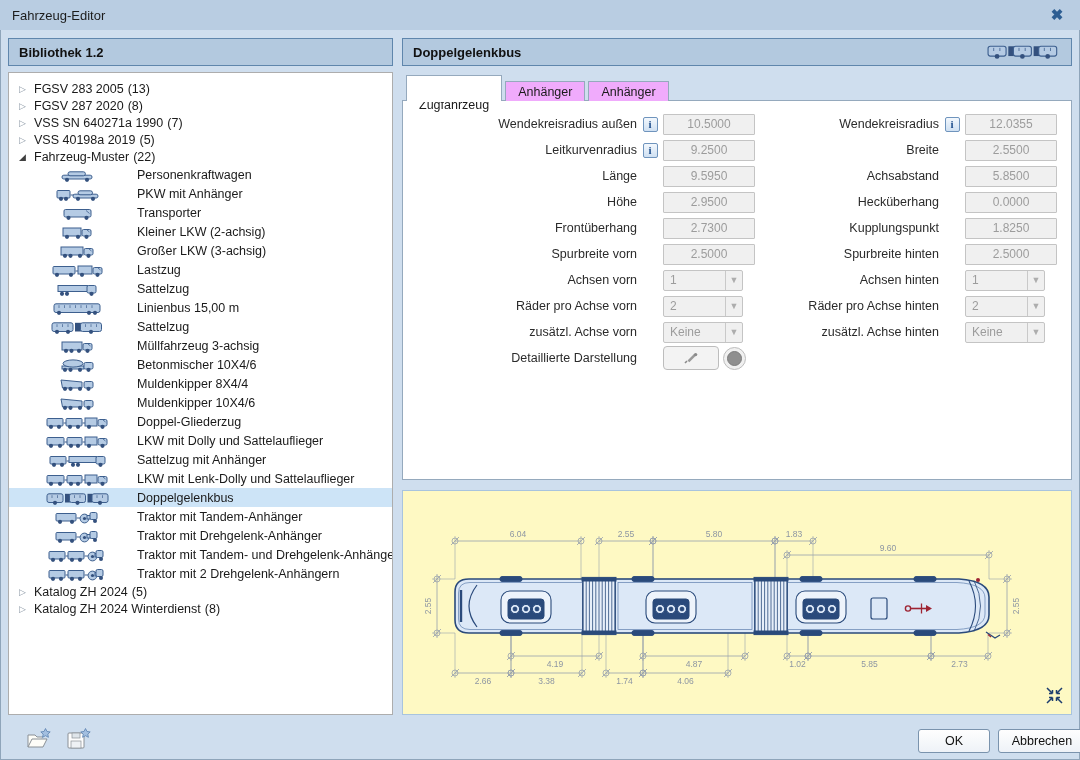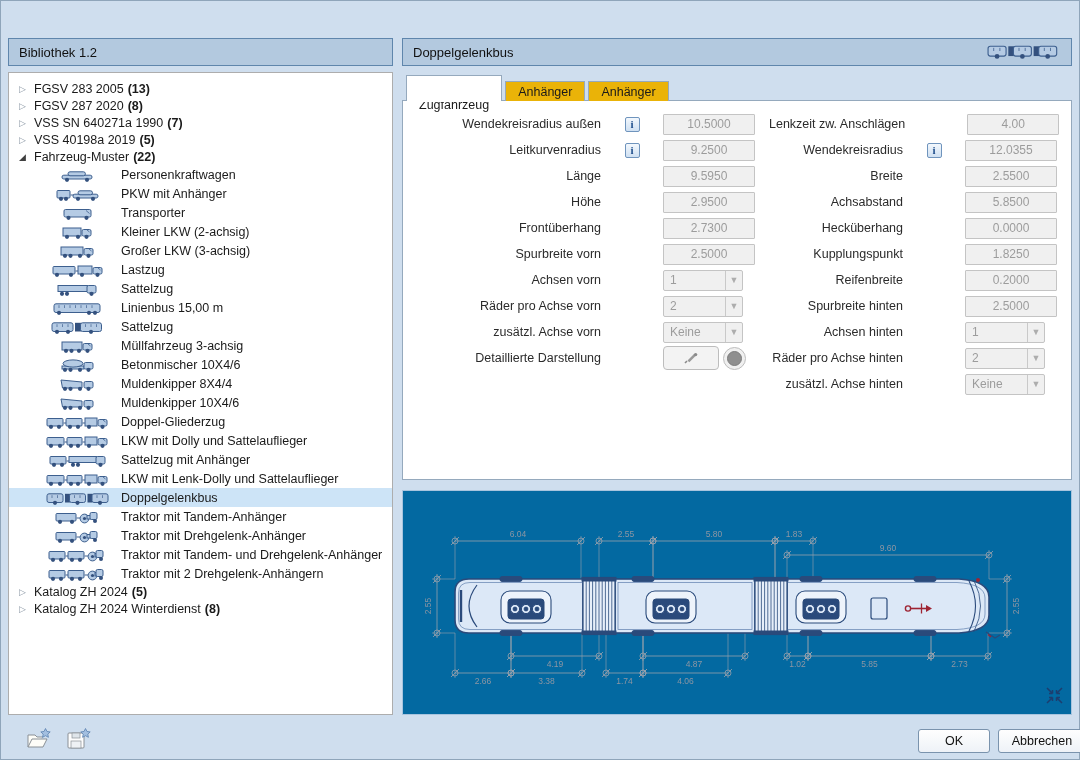--- a/index.html
+++ b/index.html
@@ -10,84 +10,88 @@
   body{font-family:"Liberation Sans",sans-serif;background:#e8e8e8}
   #dialog{position:relative;width:1080px;height:760px;background:var(--bg);
     box-shadow:inset 0 0 0 1px #8fa5ba;overflow:hidden}
   
   #titlebar{position:absolute;left:0;top:0;width:100%;height:30px;background:var(--title);
     display:flex;align-items:center;padding:0 12px;font-size:13px;color:#1c1c1c}
   #closebox{position:absolute;right:12px;top:5px;width:22px;height:20px;color:#2d5e93;
     font-size:15px;font-weight:bold;text-align:center;cursor:pointer;line-height:20px}
   
   .phdr{position:absolute;height:28px;background:var(--hdr);border:1px solid #5f86ac;
-    display:flex;align-items:center;padding:4px 10px;font-weight:normal;font-size:13px;color:#111}
+    display:flex;align-items:center;padding:4px 10px;font-weight:bold;font-size:13px;color:#111}
   #lib-hdr{left:8px;top:38px;width:385px}
   #ed-hdr{left:402px;top:38px;width:670px;justify-content:space-between}
   
   #tree-panel{position:absolute;left:8px;top:72px;width:385px;height:643px;background:#fff;
     border:1px solid #adadad;padding-top:7px;overflow:hidden}
   .troot{display:flex;align-items:center;height:17px;padding-left:10px;font-size:12.5px;color:#1a1a1a;cursor:default}
   .troot .arr{width:15px;font-size:9px;color:#8a96a4;flex:none}
   .troot .arr.exp{color:#3f3f3f}
   .troot b{font-weight:normal}
-  .troot .cnt{font-weight:bold;margin-left:4px}
+  .troot .cnt{font-weight:normal;margin-left:4px}
   .tchild{display:flex;align-items:center;height:19px;padding-left:34px;font-size:12.5px;color:#1a1a1a}
   .tchild.sel{background:var(--sel)}
   .tchild .icobox{width:70px;flex:none;display:flex;justify-content:center;align-items:center}
-  .tchild .lbl{margin-left:8px;white-space:nowrap}
+  .tchild .lbl{margin-left:24px;white-space:nowrap}
   
   #tabs{position:absolute;left:406px;top:78px;height:23px;display:flex;align-items:flex-end;z-index:3}
   .tab{font-size:12.5px;color:#1a1a1a;border:1px solid #95a9bd;border-bottom:none;
-    background:#eab308;padding:3px 12px 3px;height:20px;margin-right:3px;cursor:pointer}
+    background:#f0abfc;padding:3px 12px 3px;height:20px;margin-right:3px;cursor:pointer}
   .tab.active{background:#fff;height:23px;padding-top:22px;position:relative}
   .tab.active:after{content:"";position:absolute;left:0;right:0;bottom:-1px;height:2px;background:#fff}
   
   #form-panel{position:absolute;left:402px;top:100px;width:670px;height:380px;background:#fff;
     border:1px solid #95a9bd;z-index:2}
   .fcol{position:absolute;top:10px}
   #fcol-left{left:10px;width:342px}
   #fcol-right{left:366px;width:288px}
-  .frow{display:grid;grid-template-columns:1fr 20px 92px;align-items:center;height:26px;column-gap:21px}
+  .frow{display:grid;grid-template-columns:1fr 20px 92px;align-items:center;height:26px;column-gap:3px}
   .flabel{text-align:right;font-size:12.5px;color:#2b2b2b;white-space:nowrap}
   .ibox{height:21px;background:#f0f0f0;border:1px solid #c4c4c4;color:#9c9c9c;
     display:flex;align-items:center;justify-content:center;font-size:12px;border-radius:1px}
   .sbox{height:21px;width:80px;background:#f0f0f0;border:1px solid #c4c4c4;border-radius:2px;
     display:flex;align-items:center;font-size:12px;color:#9c9c9c}
   .sbox .val{flex:1;padding-left:6px;text-align:left}
   .sbox .arrbtn{width:17px;height:100%;border-left:1px solid #c9c9c9;display:flex;align-items:center;
     justify-content:center;color:#adadad;font-size:9px}
   .infoico{width:15px;height:15px;border:1px solid #6f94bd;border-radius:2px;
     background:linear-gradient(#f3f8fd,#cfe0f2);color:#1f4e8c;font-weight:bold;font-size:11px;
     font-family:"Liberation Serif",serif;display:flex;align-items:center;justify-content:center;cursor:pointer}
   .detailctrls{display:flex;align-items:center;gap:4px}
   .penbtn{width:56px;height:24px;border:1px solid #bdbdbd;border-radius:4px;background:#f3f3f3;
     display:flex;align-items:center;justify-content:center}
   .circlebtn{width:23px;height:23px;border:1px solid #bdbdbd;border-radius:50%;background:#f0f0f0;
     display:flex;align-items:center;justify-content:center}
   .circlebtn .inner{width:15px;height:15px;border-radius:50%;background:#8f8f8f;border:1px solid #7c7c7c}
   
-  #draw-panel{position:absolute;left:402px;top:490px;width:670px;height:225px;background:#0369a1;
+  #draw-panel{position:absolute;left:402px;top:490px;width:670px;height:225px;background:#fef9c3;
     border:1px solid #a8c4de}
   #expandico{position:absolute;right:8px;bottom:6px;cursor:pointer}
   
   #footer{position:absolute;left:12px;top:722px;width:100%;height:38px;display:flex;align-items:center}
   .ficon{margin-left:14px;cursor:pointer}
   .btn{position:absolute;top:7px;height:24px;border:1px solid #7a93ad;border-radius:3px;
     background:linear-gradient(#fefefe,#eef2f7);font-size:12.5px;color:#111;
     display:flex;align-items:center;justify-content:center;cursor:pointer;font-family:inherit}
   #ok-btn{left:906px;width:72px}
   #cancel-btn{left:986px;width:88px}
   .dimtxt{font-size:8.5px;fill:var(--dimt)}
 </style>
 </head>
 <body>
 
 <div id="dialog">
 
+  <div id="titlebar">
+    <span>Fahrzeug-Editor</span>
+    <span id="closebox">✖</span>
+  </div>
 
   <div id="lib-hdr" class="phdr">
     <span>Bibliothek 1.2</span>
   </div>
 
   <div id="ed-hdr" class="phdr">
     <span>Doppelgelenkbus</span>
     <span id="hdr-bus-icon"><svg width="75" height="18" viewBox="0 0 65 16" fill="none" stroke-width="1">
           <rect x="1" y="3.8" width="16" height="8.7" rx="2" fill="#b5cbe4" stroke="#3d5f8e"></rect>
           <line x1="6" y1="5.2" x2="6" y2="8" stroke="#3d5f8e" stroke-width="0.7"></line>
@@ -574,25 +578,20 @@
               </svg>
             </span>
             <span class="circlebtn">
               <span class="inner"></span>
             </span>
           </span>
         </div>
       </div>
     <div id="fcol-right" class="fcol">
         <div class="frow">
-          <span class="flabel">Lenkzeit zw. Anschlägen</span>
-          <span style="display: flex; justify-content: center;"></span>
-          <span class="ibox">4.00</span>
-        </div>
-        <div class="frow">
           <span class="flabel">Wendekreisradius</span>
           <span style="display: flex; justify-content: center;">
             <span class="infoico">i</span>
           </span>
           <span class="ibox">12.0355</span>
         </div>
         <div class="frow">
           <span class="flabel">Breite</span>
           <span style="display: flex; justify-content: center;"></span>
           <span class="ibox">2.5500</span>
@@ -604,25 +603,20 @@
         </div>
         <div class="frow">
           <span class="flabel">Hecküberhang</span>
           <span style="display: flex; justify-content: center;"></span>
           <span class="ibox">0.0000</span>
         </div>
         <div class="frow">
           <span class="flabel">Kupplungspunkt</span>
           <span style="display: flex; justify-content: center;"></span>
           <span class="ibox">1.8250</span>
-        </div>
-        <div class="frow">
-          <span class="flabel">Reifenbreite</span>
-          <span style="display: flex; justify-content: center;"></span>
-          <span class="ibox">0.2000</span>
         </div>
         <div class="frow">
           <span class="flabel">Spurbreite hinten</span>
           <span style="display: flex; justify-content: center;"></span>
           <span class="ibox">2.5000</span>
         </div>
         <div class="frow">
           <span class="flabel">Achsen hinten</span>
           <span style="display: flex; justify-content: center;"></span>
           <span class="sbox">

